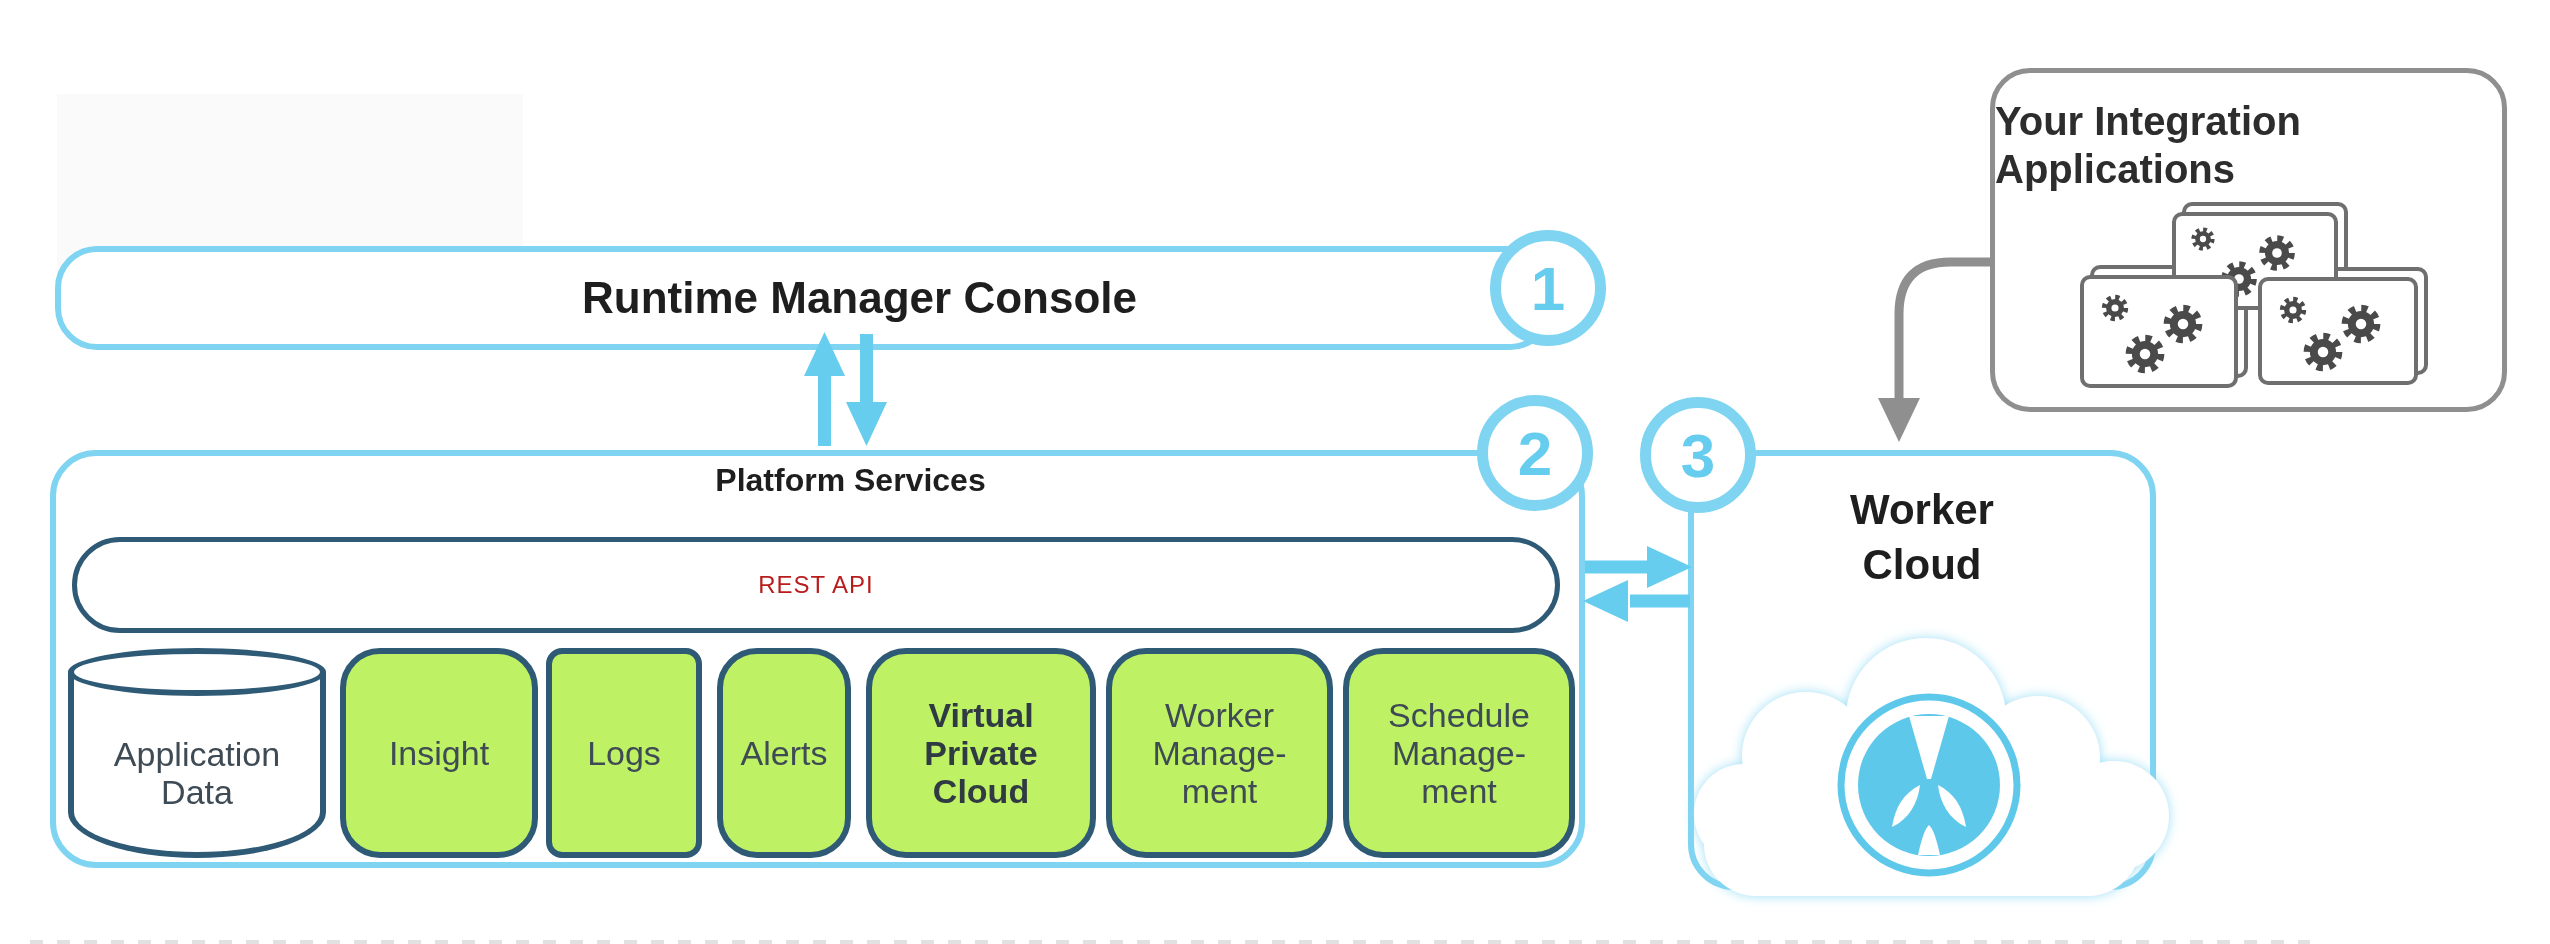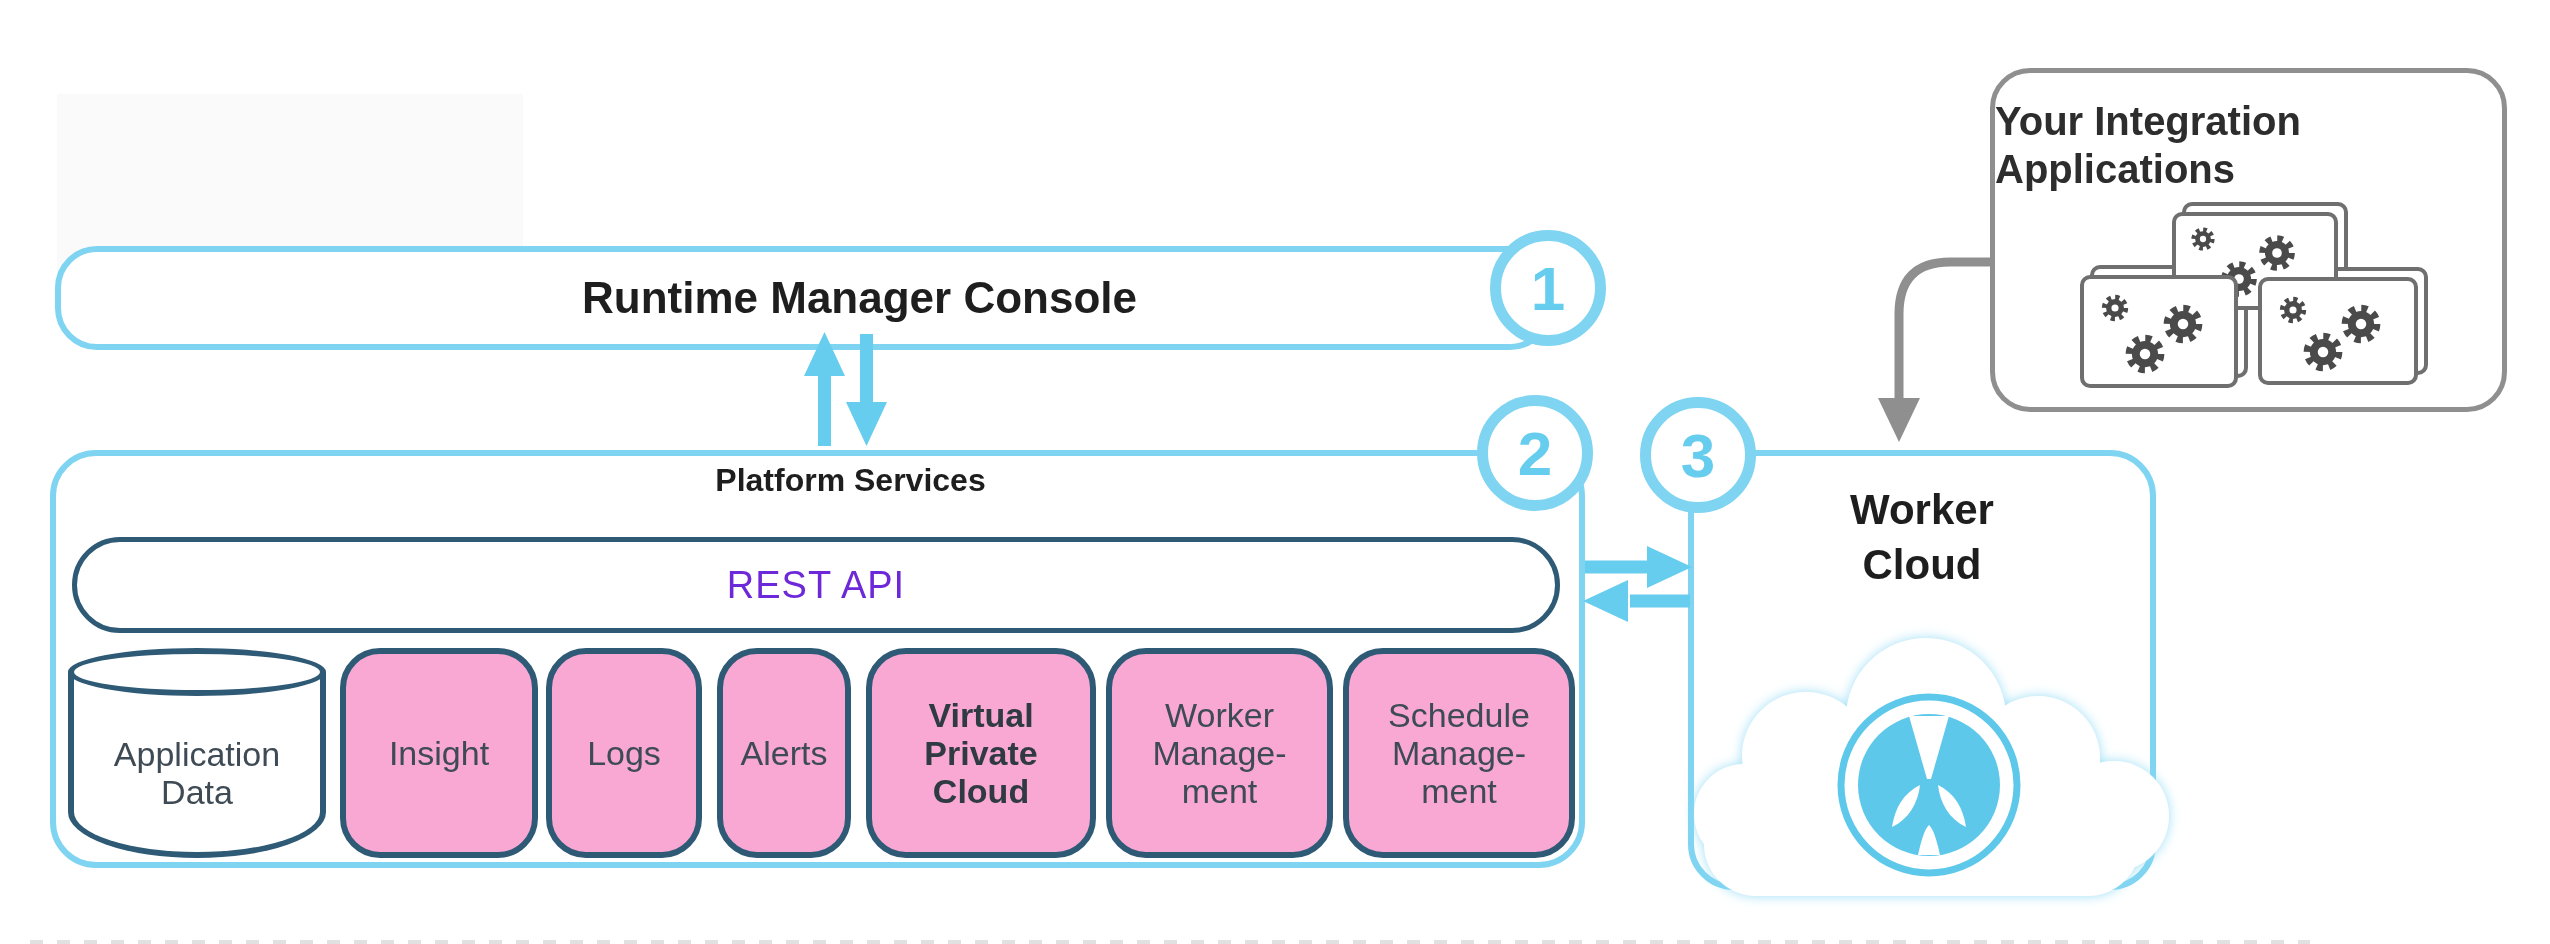--- a/index.html
+++ b/index.html
@@ -16,21 +16,21 @@
   .rmc{left:55px;top:246px;width:1497px;height:104px;border:6px solid var(--cyan);
        border-radius:42px;display:flex;align-items:center;justify-content:center;}
   .rmc-label{font-weight:700;font-size:44px;color:var(--title);transform:translateX(56px);}
 
   .ps{left:50px;top:450px;width:1535px;height:418px;border:6px solid var(--cyan);
       border-radius:46px;}
   .ps-title{position:absolute;left:50px;top:462px;width:1535px;text-align:center;
             font-size:32px;font-weight:700;color:var(--title);z-index:11;transform:translateX(33px);}
   .rest{left:72px;top:537px;width:1488px;height:96px;border:5px solid var(--navy);
         border-radius:48px;display:flex;align-items:center;justify-content:center;z-index:11;}
-  .rest-label{font-size:38px;color:#6d28d9;letter-spacing:1px;}
+  .rest-label{font-size:24px;color:#b91c1c;letter-spacing:1px;}
 
   .wc{left:1688px;top:450px;width:468px;height:440px;border:6px solid var(--cyan);
       border-radius:46px;}
   .wc-title{position:absolute;left:1688px;top:482px;width:468px;text-align:center;
             font-size:42px;font-weight:700;color:var(--title);white-space:pre-line;
             line-height:1.32;z-index:11;}
 
   .integration{left:1990px;top:68px;width:517px;height:344px;border:5px solid var(--gray);
                border-radius:40px;}
   .int-title{margin-top:24px;text-align:left;font-size:40px;font-weight:700;color:#2d2d2d;
@@ -39,27 +39,27 @@
   
   .badge{position:absolute;width:116px;height:116px;box-sizing:border-box;
          border:11px solid var(--cyan);border-radius:50%;background:#fff;
          display:flex;align-items:center;justify-content:center;
          font-size:62px;font-weight:700;color:var(--cyan-strong);z-index:30;}
   .badge-1{left:1490px;top:230px;}
   .badge-2{left:1477px;top:395px;}
   .badge-3{left:1640px;top:397px;}
 
   
-  .service{position:absolute;top:0;height:210px;box-sizing:border-box;background:#f9a8d4;
+  .service{position:absolute;top:0;height:210px;box-sizing:border-box;background:#bef264;
            border:6px solid var(--navy);border-radius:40px;
            display:flex;align-items:center;justify-content:center;z-index:12;}
   .services-row{position:absolute;left:0;top:648px;width:2550px;height:210px;z-index:11;}
   .s0{left:68px;width:258px;}
   .s1{left:340px;width:198px;}
-  .s2{left:546px;width:156px;}
+  .s2{left:546px;width:156px;border-radius:16px;}
   .s3{left:717px;width:134px;}
   .s4{left:866px;width:230px;}
   .s5{left:1106px;width:227px;}
   .s6{left:1343px;width:232px;}
   .service-label{font-size:34px;color:var(--label);text-align:center;white-space:pre-line;
                  line-height:1.12;position:relative;z-index:3;}
   .service-label.bold{font-weight:700;color:#2f3a42;}
   .service.cylinder{border:none;border-radius:0;background:transparent;}
   .service.cylinder .service-label{padding-top:40px;}
   .cyl-top{position:absolute;top:0;left:0;right:0;height:48px;box-sizing:border-box;

